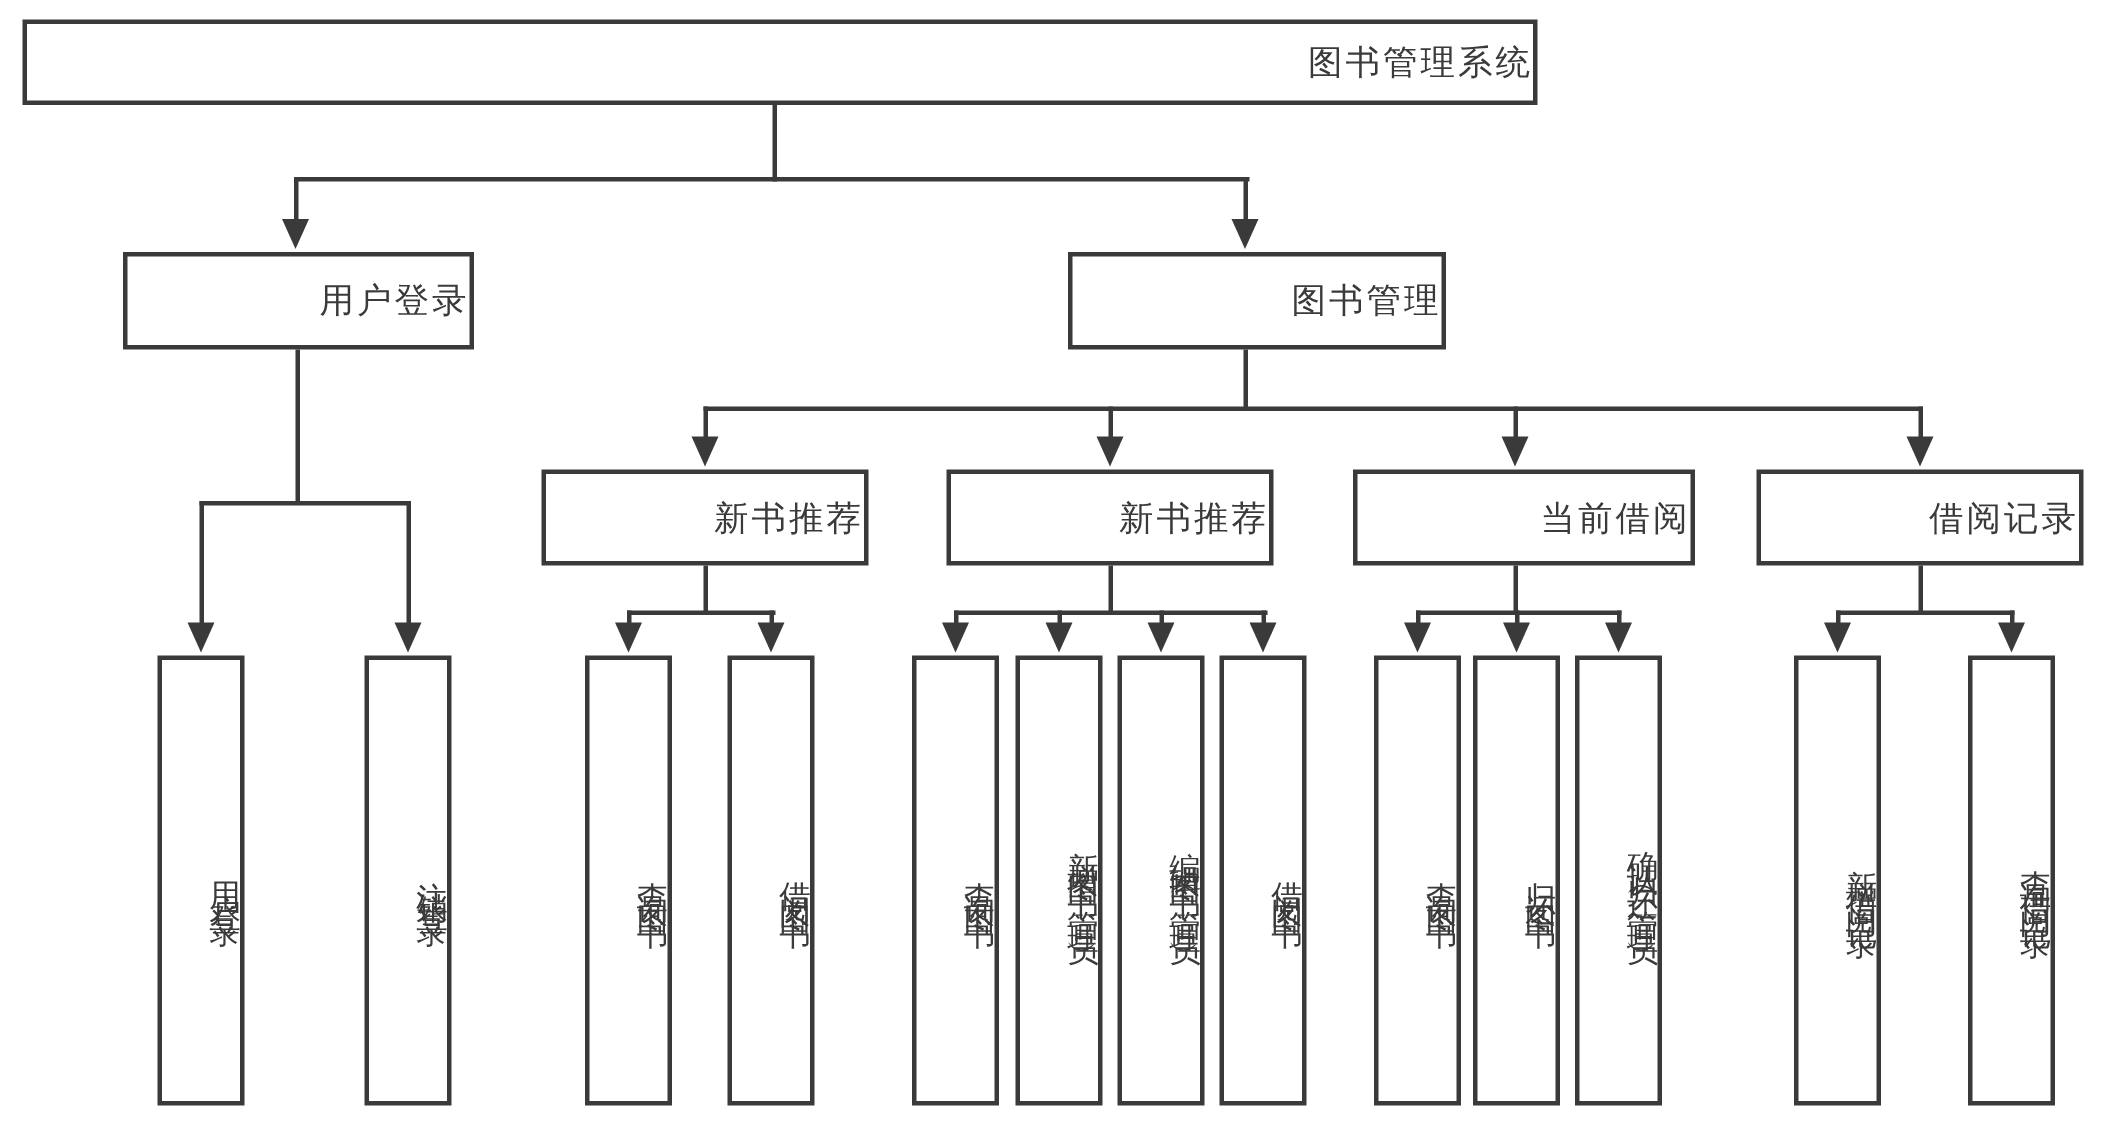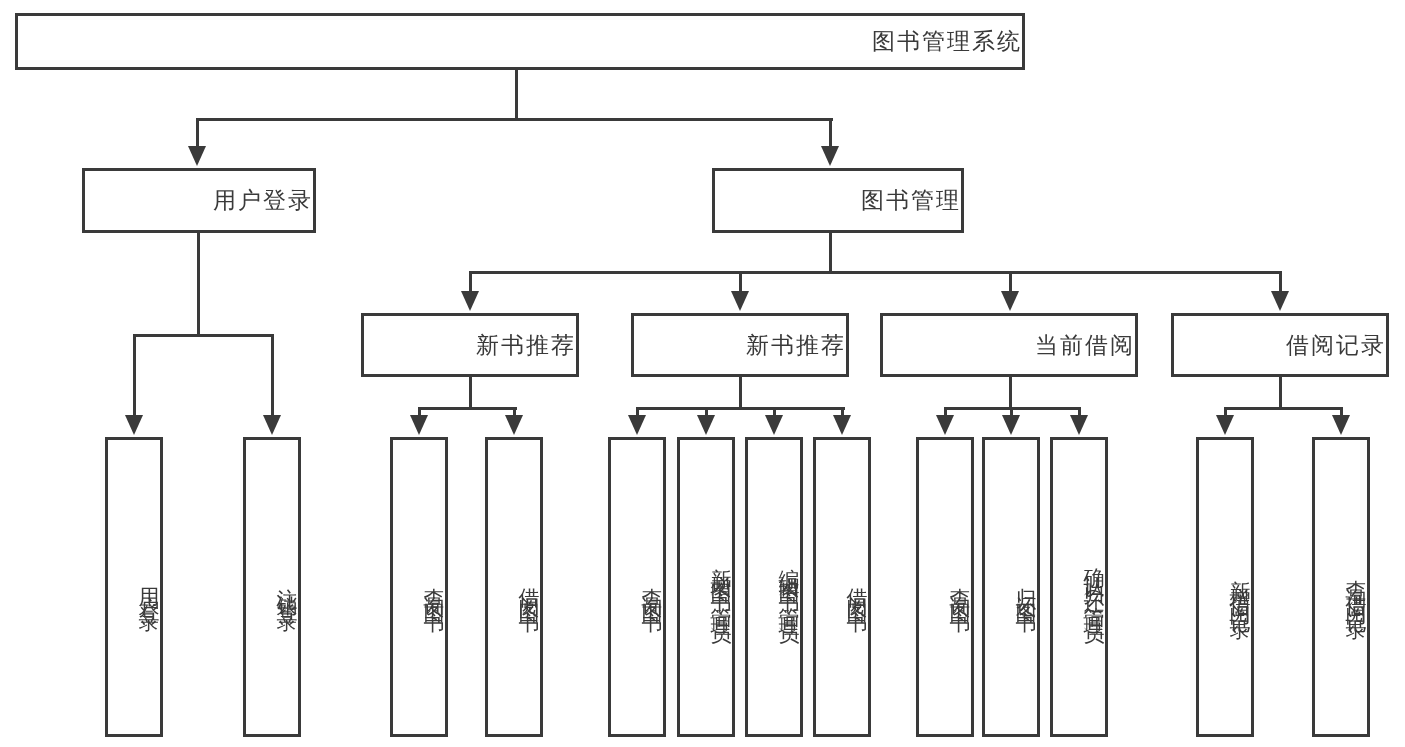--- a/index.html
+++ b/index.html
@@ -67,21 +67,21 @@
   <div class="node h" style="left:712px;top:168px;width:252px;height:65px">
     <span>图书管理</span>
   </div>
 
   <div class="node h" style="left:361px;top:313px;width:218px;height:64px">
     <span>新书推荐</span>
   </div>
   <div class="node h" style="left:631px;top:313px;width:218px;height:64px">
     <span>新书推荐</span>
   </div>
-  <div class="node h" style="left:880px;top:313px;width:258px;height:64px">
+  <div class="node h" style="left:902px;top:313px;width:228px;height:64px">
     <span>当前借阅</span>
   </div>
   <div class="node h" style="left:1171px;top:313px;width:218px;height:64px">
     <span>借阅记录</span>
   </div>
 
   <div class="node v" style="left:105px;top:437px;width:58px;height:300px">
     <span>用户登录</span>
   </div>
   <div class="node v" style="left:243px;top:437px;width:58px;height:300px">

